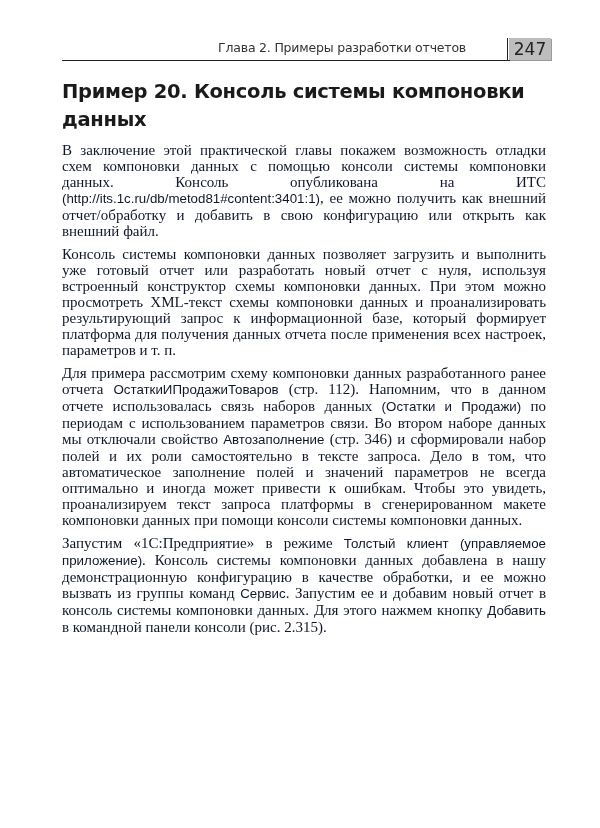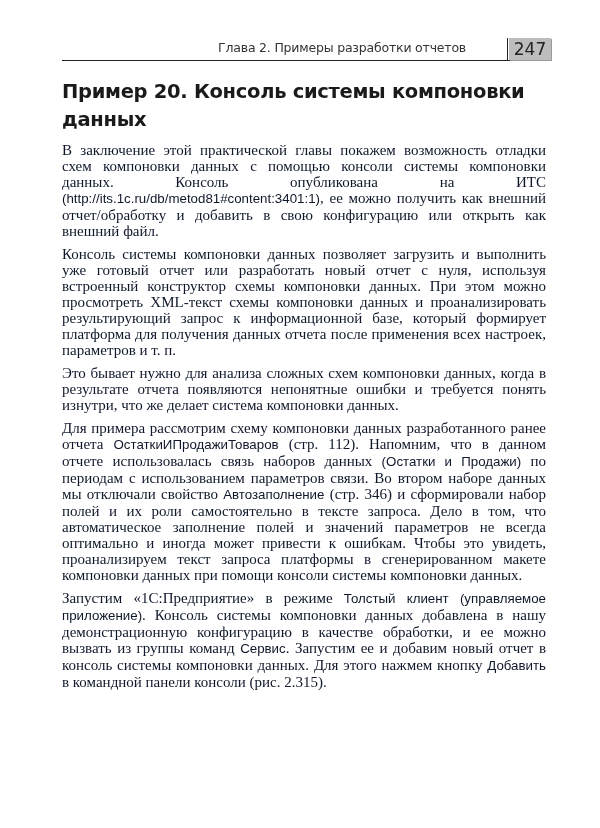--- a/index.html
+++ b/index.html
@@ -104,19 +104,18 @@
   <div class="page-number">247</div>
 </div>
 
 <h1 class="section-title">Пример 20. Консоль системы компоновки данных</h1>
 
 <div class="body-text">
   <p><span>В заключение этой практической главы покажем возможность отладки схем компоновки данных с помощью консоли системы компоновки данных. Консоль опубликована на ИТС </span><span class="sans">(http://its.1c.ru/db/metod81#content:3401:1)</span><span>, ее можно получить как внешний отчет/обработку и добавить в свою конфигурацию или открыть как внешний файл.</span></p>
 
   <p>Консоль системы компоновки данных позволяет загрузить и выполнить уже готовый отчет или разработать новый отчет с нуля, используя встроенный конструктор схемы компоновки данных. При этом можно просмотреть XML-текст схемы компоновки данных и проанализировать результирующий запрос к информационной базе, который формирует платформа для получения данных отчета после применения всех настроек, параметров и т. п.</p>
 
-  <p>Это бывает нужно для анализа сложных схем компоновки данных, когда в результате отчета появляются непонятные ошибки и требуется понять изнутри, что же делает система компоновки данных.</p>
 
   <p><span>Для примера рассмотрим схему компоновки данных разработанного ранее отчета </span><span class="sans">ОстаткиИПродажиТоваров</span><span> (стр. 112). Напомним, что в данном отчете использовалась связь наборов данных </span><span class="sans">(Остатки и Продажи)</span><span> по периодам с использованием параметров связи. Во втором наборе данных мы отключали свойство </span><span class="sans">Автозаполнение</span><span> (стр. 346) и сформировали набор полей и их роли самостоятельно в тексте запроса. Дело в том, что автоматическое заполнение полей и значений параметров не всегда оптимально и иногда может привести к ошибкам. Чтобы это увидеть, проанализируем текст запроса платформы в сгенерированном макете компоновки данных при помощи консоли системы компоновки данных.</span></p>
 
 
   <p><span>Запустим «1С:Предприятие» в режиме </span><span class="sans">Толстый клиент (управляемое приложение)</span><span>. Консоль системы компоновки данных добавлена в нашу демонстрационную конфигурацию в качестве обработки, и ее можно вызвать из группы команд </span><span class="sans">Сервис</span><span>. Запустим ее и добавим новый отчет в консоль системы компоновки данных. Для этого нажмем кнопку </span><span class="sans">Добавить</span><span> в командной панели консоли (рис. 2.315).</span></p>
 </div>
 
 </body></html>

